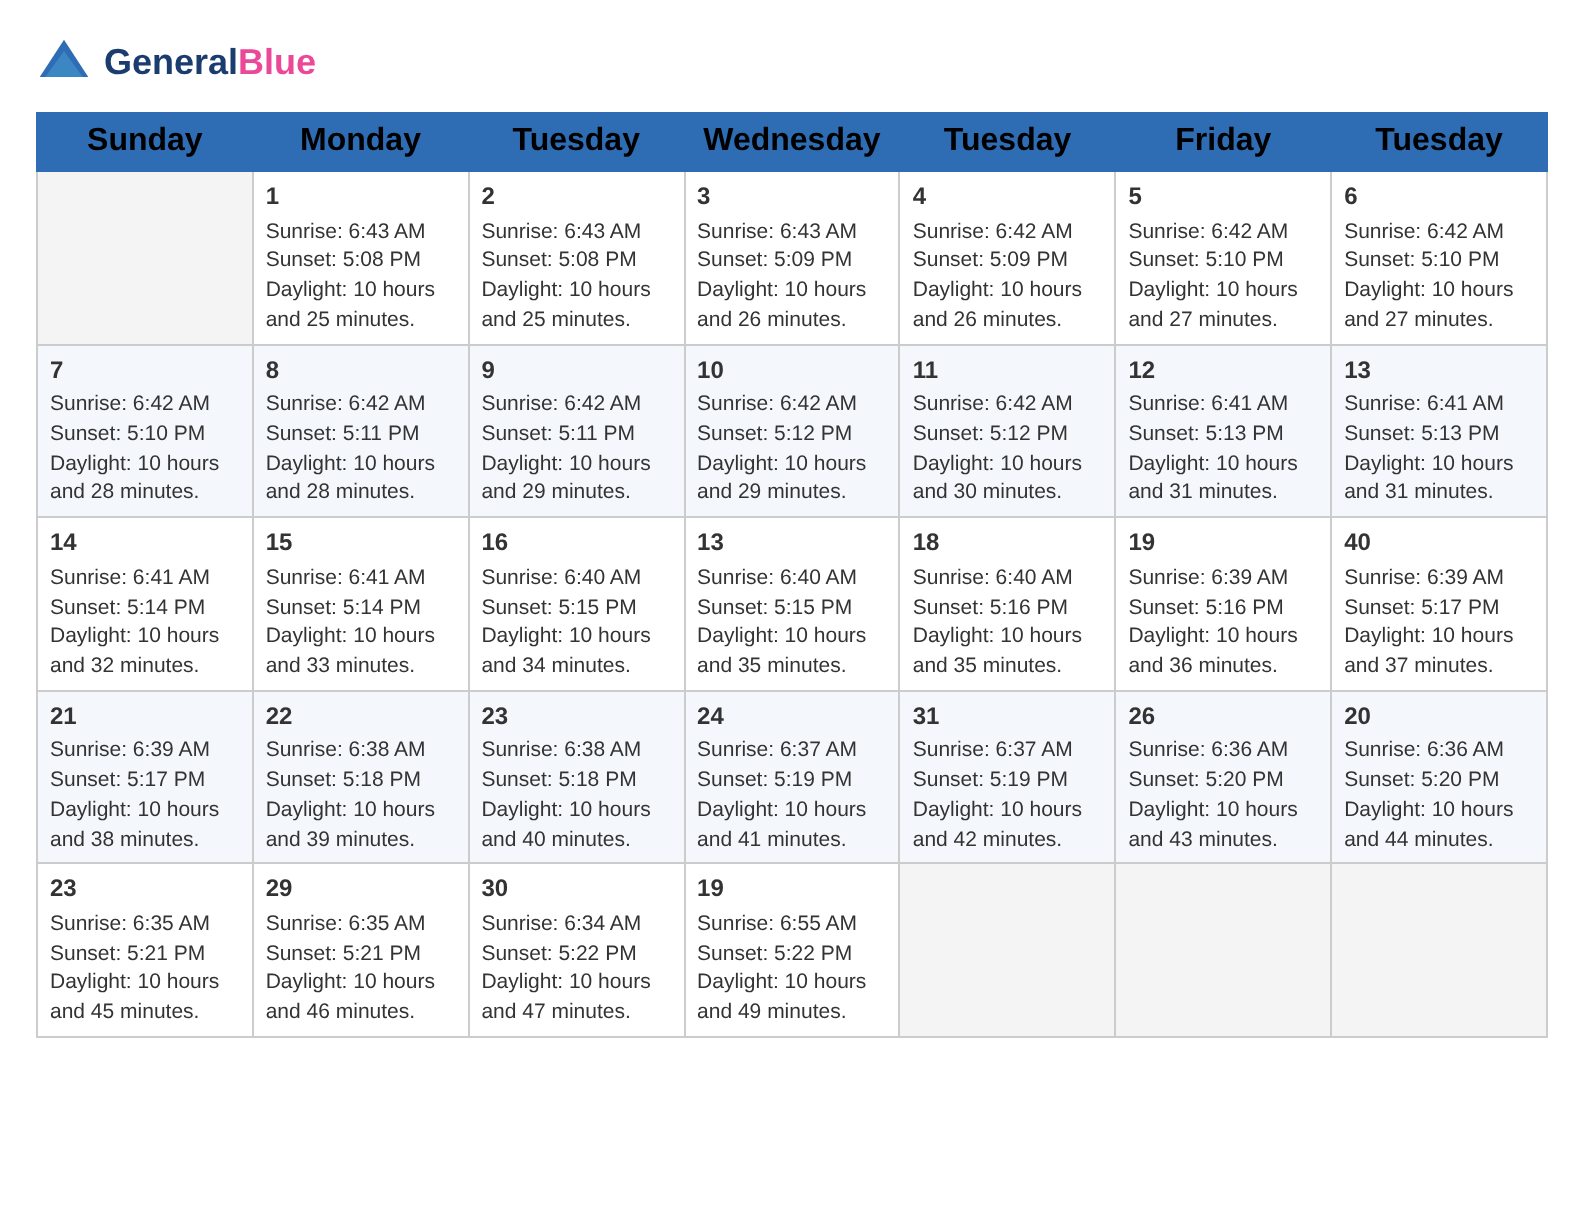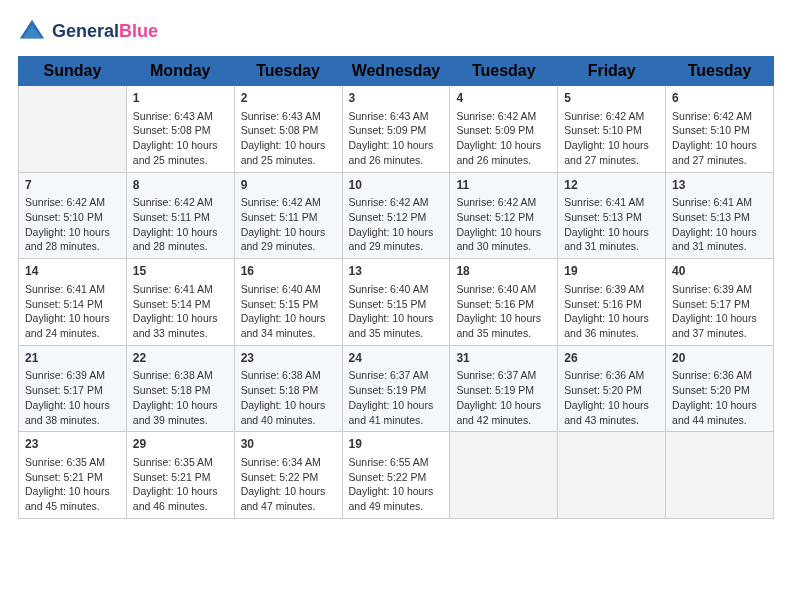--- a/index.html
+++ b/index.html
@@ -221,21 +221,21 @@
             <div>Daylight: 10 hours</div>
             <div>and 31 minutes.</div>
           </td>
         </tr>
         <tr>
           <td>
             <span class="day-num">14</span>
             <div>Sunrise: 6:41 AM</div>
             <div>Sunset: 5:14 PM</div>
             <div>Daylight: 10 hours</div>
-            <div>and 24 minutes.</div>
+            <div>and 32 minutes.</div>
           </td>
           <td>
             <span class="day-num">15</span>
             <div>Sunrise: 6:41 AM</div>
             <div>Sunset: 5:14 PM</div>
             <div>Daylight: 10 hours</div>
             <div>and 33 minutes.</div>
           </td>
           <td>
             <span class="day-num">16</span>

